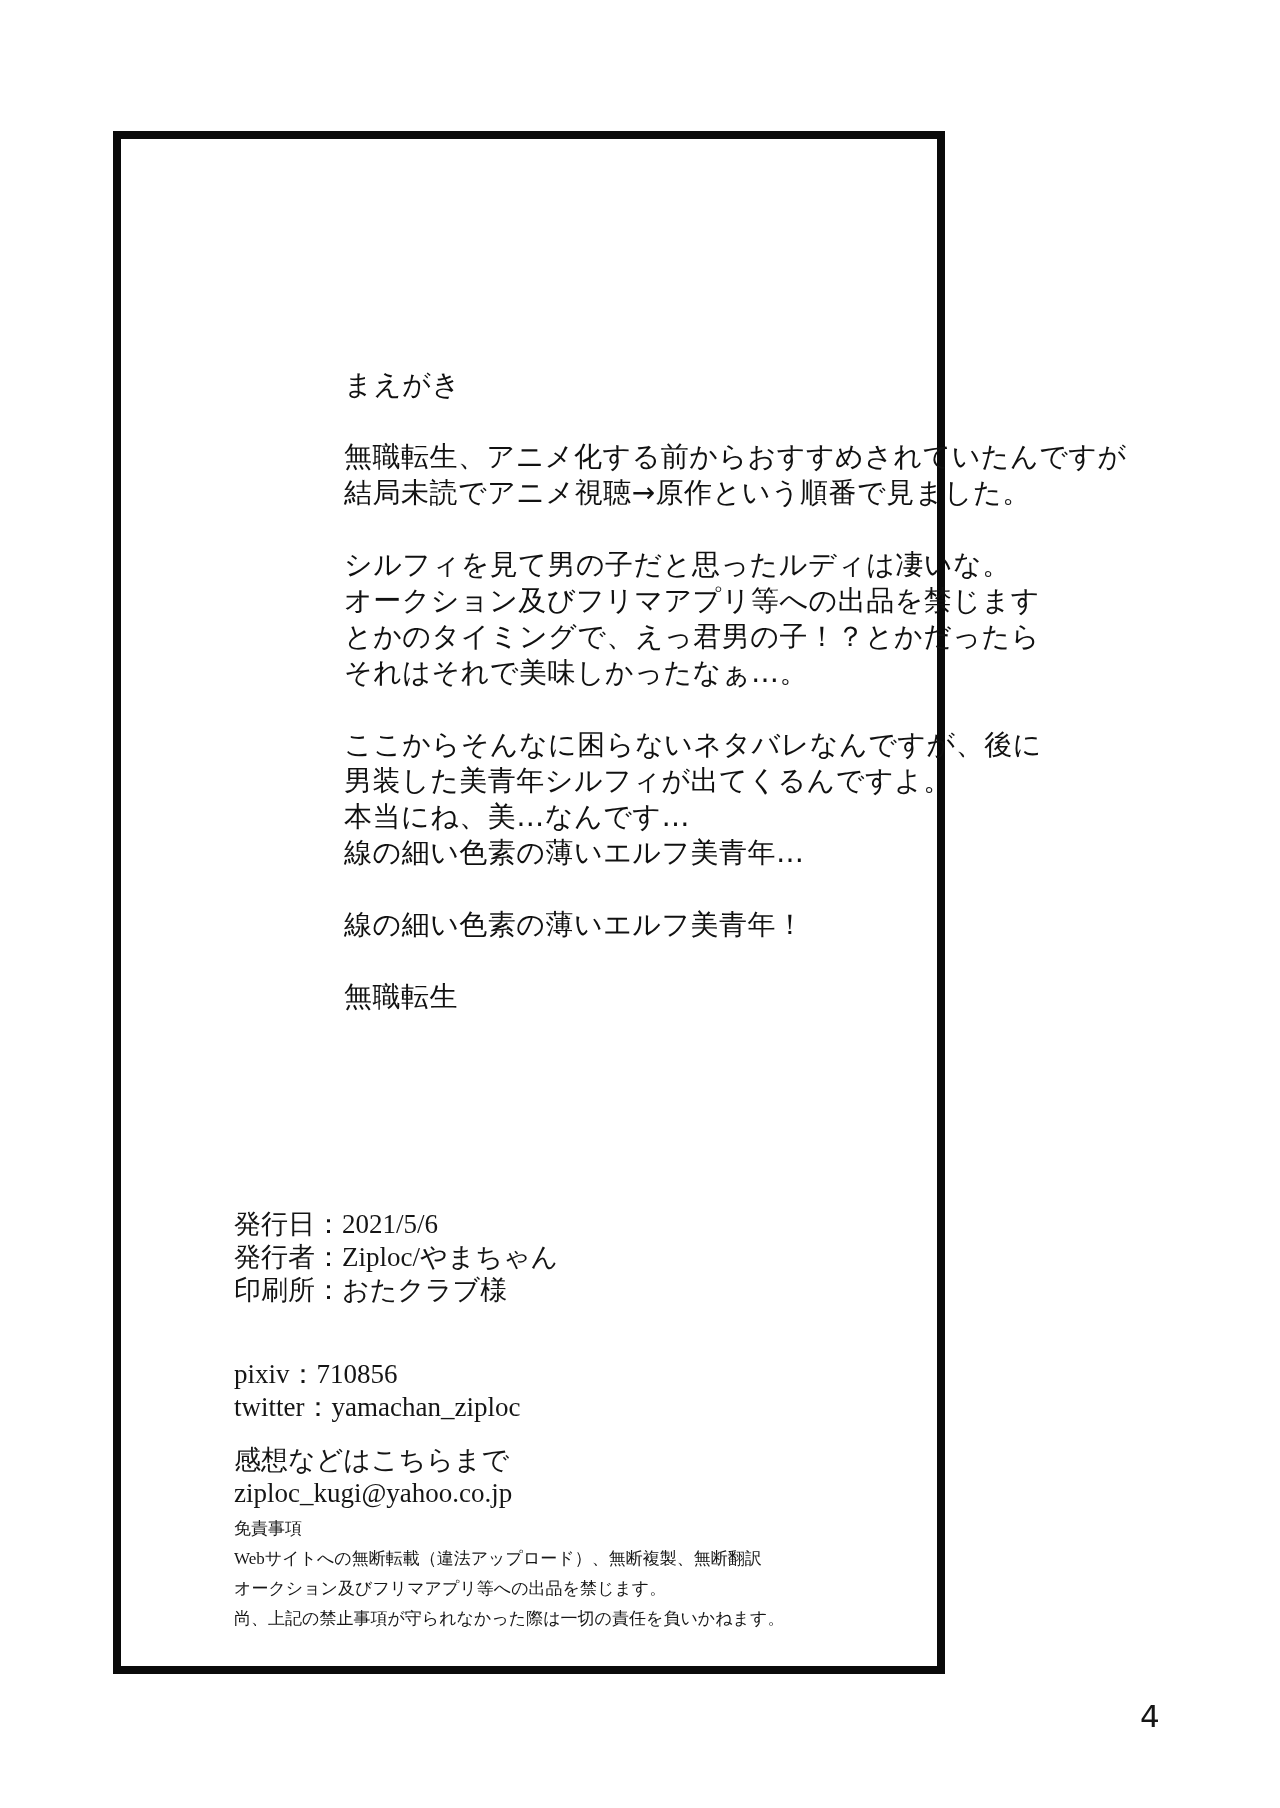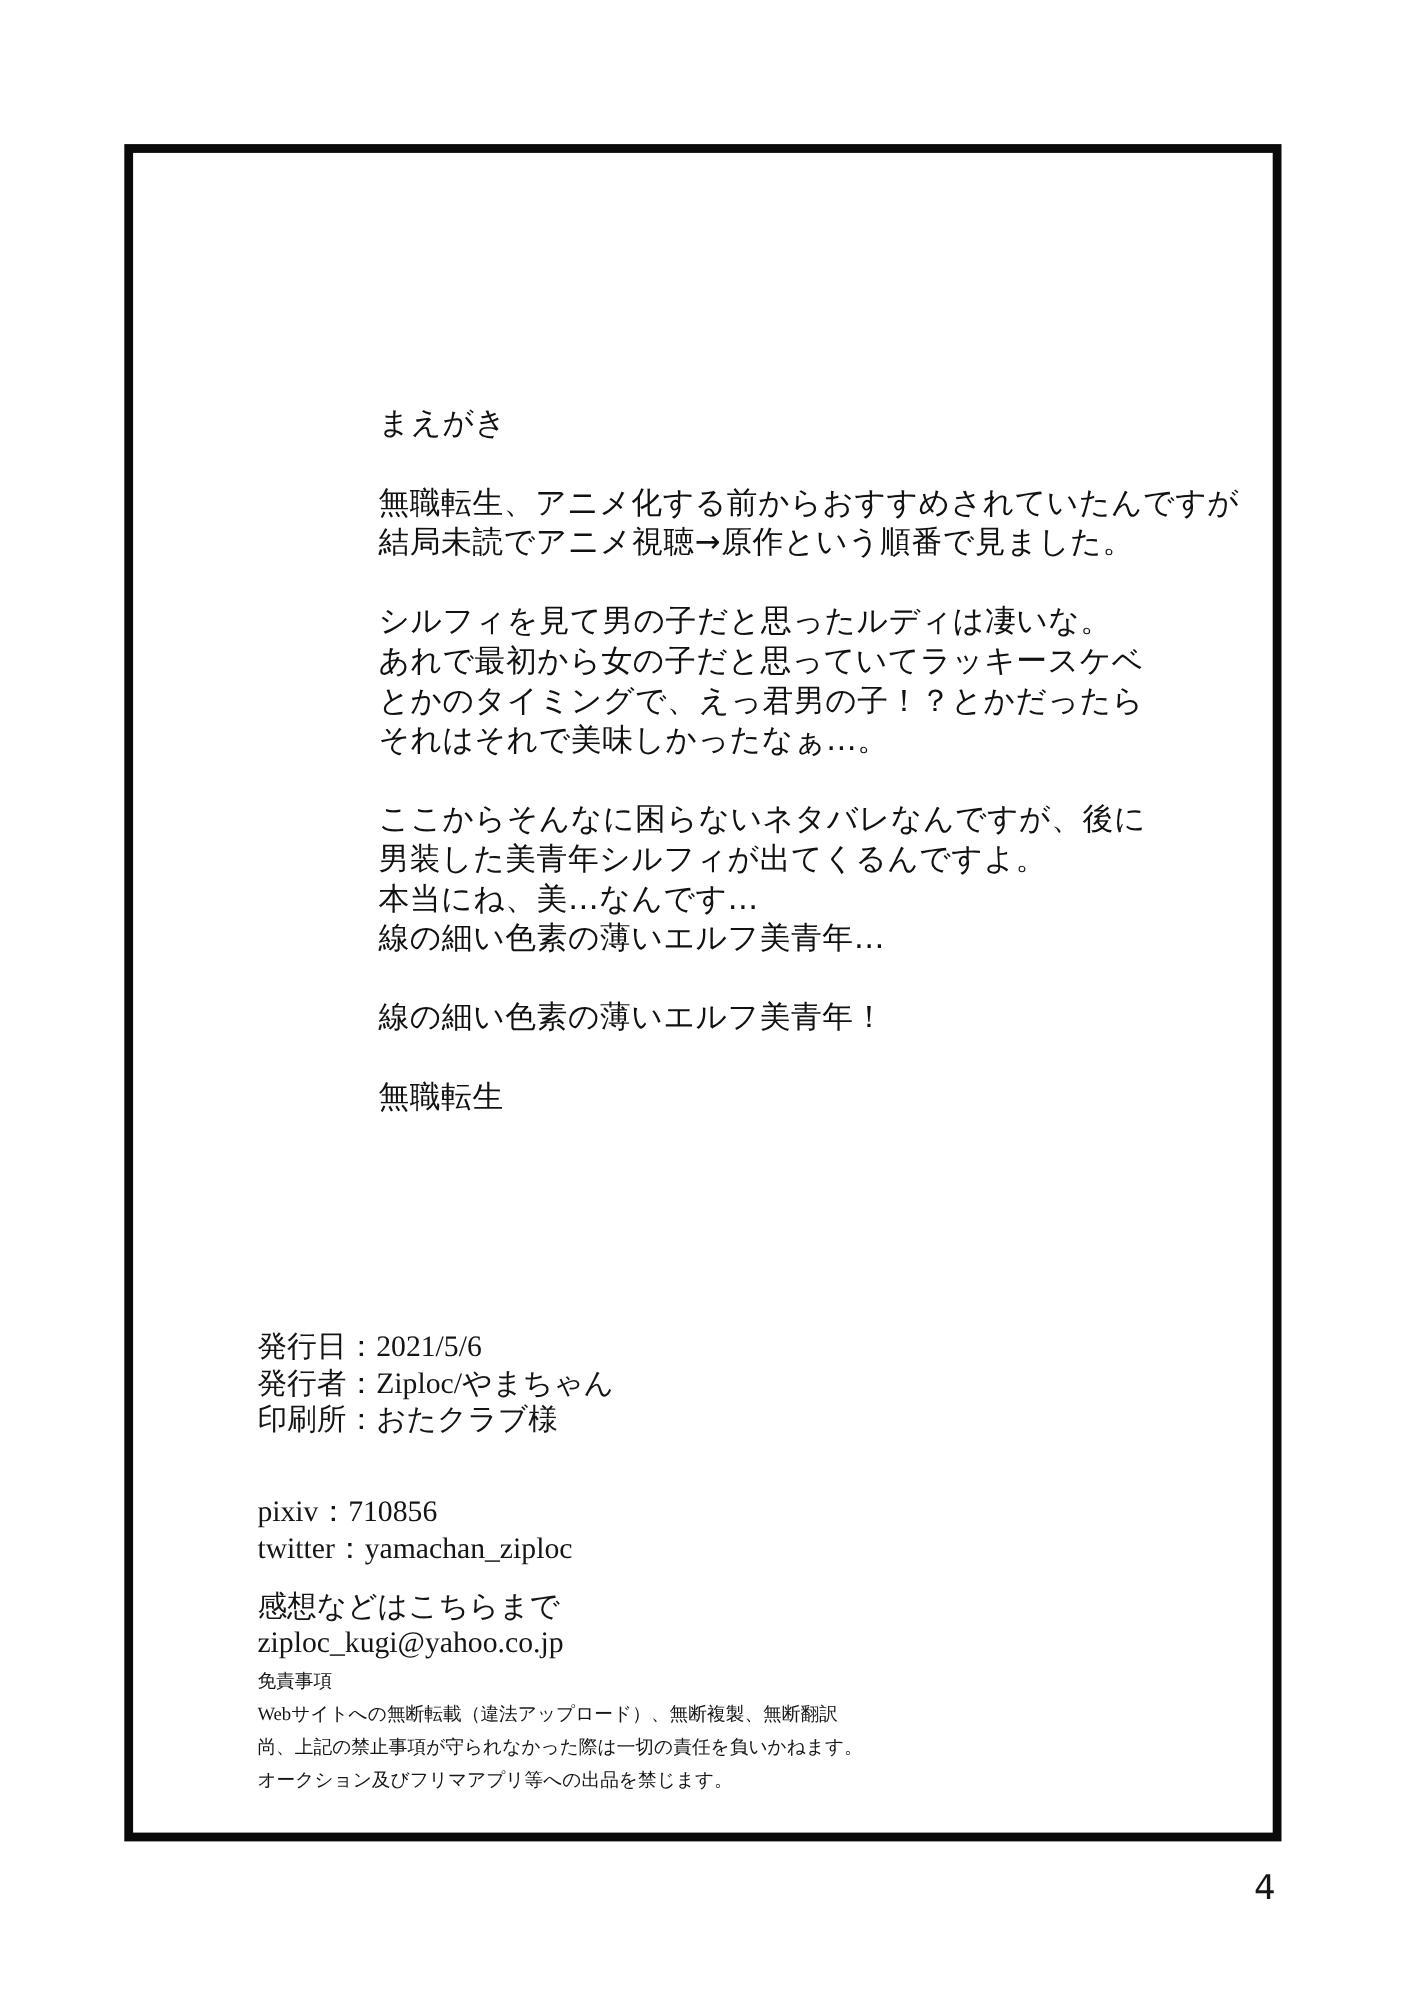--- a/index.html
+++ b/index.html
@@ -13,21 +13,21 @@
     height: 1808px;
     background: #ffffff;
     color: #111111;
     font-family: "DejaVu Sans", sans-serif;
     overflow: hidden;
   }
   .frame {
     position: absolute;
     left: 113px;
     top: 131px;
-    width: 1052px;
+    width: 832px;
     height: 1543px;
     box-sizing: border-box;
     border: 8px solid #0a0a0a;
     background: #ffffff;
   }
   .foreword {
     position: absolute;
     left: 223px;
     top: 228px;
     width: 880px;
@@ -73,21 +73,21 @@
 
 <div class="page">
 
   <div class="frame">
 
     <div class="foreword">
       <p>まえがき</p>
       <p>無職転生、アニメ化する前からおすすめされていたんですが
 結局未読でアニメ視聴→原作という順番で見ました。</p>
       <p>シルフィを見て男の子だと思ったルディは凄いな。
-あれで最初から女の子だと思っていてラッキースケベ
+オークション及びフリマアプリ等への出品を禁じます
 とかのタイミングで、えっ君男の子！？とかだったら
 それはそれで美味しかったなぁ…。</p>
       <p>ここからそんなに困らないネタバレなんですが、後に
 男装した美青年シルフィが出てくるんですよ。
 本当にね、美…なんです…
 線の細い色素の薄いエルフ美青年…</p>
       <p>線の細い色素の薄いエルフ美青年！</p>
       <p>無職転生</p>
     </div>
 
@@ -105,19 +105,19 @@
   </div>
 
   <div class="colophon contact">
     <div>感想などはこちらまで</div>
     <div>ziploc_kugi@yahoo.co.jp</div>
   </div>
 
   <div class="colophon disclaimer">
     <div>免責事項</div>
     <div>Webサイトへの無断転載（違法アップロード）、無断複製、無断翻訳</div>
+    <div>オークション及びフリマアプリ等への出品を禁じます。</div>
     <div>尚、上記の禁止事項が守られなかった際は一切の責任を負いかねます。</div>
-    <div>オークション及びフリマアプリ等への出品を禁じます。</div>
   </div>
 
   <div class="page-number">4</div>
 
 </div>
 
 </body></html>

